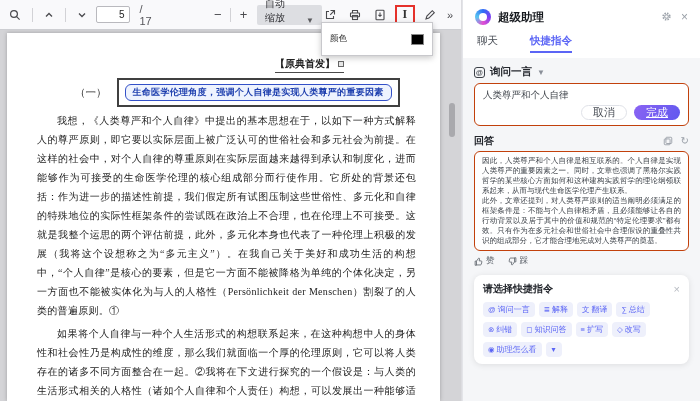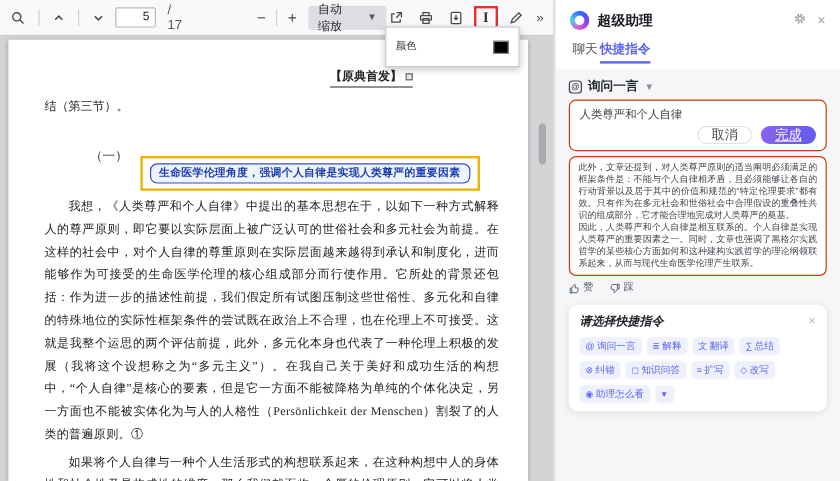--- a/index.html
+++ b/index.html
@@ -16,21 +16,21 @@
   .tgroup { display:flex; align-items:center; gap:6px; }
   .tsep { width:1px; height:14px; background:#d2d2d6; margin:0 3px; }
   .ticon { width:16px; height:16px; display:flex; align-items:center; justify-content:center; cursor:pointer; }
   .ticon svg { display:block; }
   .page-input { width:34px; height:17px; border:1px solid #b9b9be; background:#fff;
     font-size:10px; text-align:right; padding-right:4px; color:#222; border-radius:2px;
     font-family:"Liberation Sans", sans-serif; }
   .page-total { font-size:11px; color:#55555a; margin-left:4px; }
   .zoom-group { display:flex; align-items:center; margin-left:56px; gap:4px; }
   .zoom-btn { font-size:13px; color:#4a4a4e; width:14px; text-align:center; cursor:pointer; }
-  .zoom-select { display:flex; align-items:center; gap:14px; background:#dddee2;
+  .zoom-select { display:flex; align-items:flex-end; gap:14px; background:#dddee2;
     height:20px; padding:0 8px; margin-left:4px; border-radius:2px; font-size:10px; color:#2e2e32; cursor:pointer; }
   .zoom-caret { font-size:8px; color:#5a5a5e; }
   .tool-right { display:flex; align-items:center; gap:9px; margin-left:auto; }
   .active-tool { outline:2px solid #e5312b; outline-offset:0; }
   .text-tool-glyph { font-family:"Liberation Serif", serif; font-size:12px; font-weight:bold; color:#333; }
   .more-glyph { font-size:11px; color:#4a4a4e; }
 
   
   .style-popup { position:absolute; z-index:9; left:321px; top:22px; width:112px;
     background:#fff; border:1px solid #c8c8cc; box-shadow:0 2px 6px rgba(0,0,0,.22); }
@@ -46,42 +46,42 @@
   .page { width:100%; height:100%; background:#fff; box-shadow:0 0 4px rgba(0,0,0,.25);
     padding:24px 24px 0 30px; overflow:hidden;
     font-family:"Liberation Serif", serif; color:#1c1c1c; }
   .badge-row { display:flex; justify-content:flex-end; margin-right:72px; }
   .badge-wrap { display:flex; align-items:center; gap:3px; border-bottom:1px solid #4a4a4a; padding-bottom:1px; }
   .badge { font-size:10px; font-weight:bold; color:#222; }
   .badge-sq { width:6px; height:6px; border:1px solid #666; background:#e8e8e8; }
   .intro { font-size:10px; margin-top:9px; }
   .heading-row { display:flex; align-items:center; margin-top:5px; margin-left:38px; }
   .sec-marker { font-size:10.5px; }
-  .red-annot { border:2px solid #eab308; padding:4px 6px; margin-left:10px; display:inline-flex;margin-top:29px; }
+  .red-annot { border:2px solid #404040; padding:4px 6px; margin-left:10px; display:inline-flex; }
   .blue-box { display:inline-block; border:1px solid #3350c8; background:#eef3fe; border-radius:6px;
     padding:1px 7px; font-size:9px; font-weight:bold; color:#1e3fae; letter-spacing:.3px; white-space:nowrap; }
   .para { font-size:10px; line-height:19px; text-align:justify; text-indent:2em;
     letter-spacing:.3px; margin-top:4px; }
 
   
   .v-scrollbar { position:absolute; top:33px; bottom:0; right:6px; width:6px; }
   .v-thumb { position:absolute; top:70px; width:6px; height:34px; background:#a9a9ad; border-radius:3px; }
 
   
   .panel { width:238px; height:401px; background:#fff; display:flex; flex-direction:column;
     border-left:1px solid #e3e4e8; }
   .p-header { height:32px; display:flex; align-items:center; padding:17px 12px; }
   .logo { position:relative; width:16px; height:16px; border-radius:50%;
     background:conic-gradient(#2d6df6,#7b3ff2,#e44fd0,#58c7f0,#2d6df6); }
   .logo::after { content:""; position:absolute; left:4px; top:4px; width:8px; height:8px;
     border-radius:50%; background:#fff; }
   .p-title { font-size:11.5px; font-weight:bold; color:#15181d; margin-left:7px; }
   .p-header-icons { margin-left:auto; display:flex; align-items:center; gap:9px; color:#9aa0a8; }
   .p-close { font-size:12px; line-height:1; cursor:pointer; }
-  .tabs { display:flex; gap:2px; padding:0 14px; height:24px; align-items:flex-start; }
+  .tabs { display:flex; gap:32px; padding:0 14px; height:24px; align-items:flex-start; }
   .tab { font-size:10.5px; color:#4a4f57; cursor:pointer; padding-bottom:3px; }
   .tab.active { color:#5b65f5; font-weight:bold; border-bottom:2px solid #5b65f5; }
   .p-body { flex:1; background:#f5f6f8; padding:6px 11px 0 11px; overflow:hidden; }
 
   .cmd-row { display:flex; align-items:center; gap:5px; height:16px; }
   .cmd-icon { width:11px; height:11px; border:1.2px solid #3a3f46; border-radius:3px;
     font-size:7px; color:#3a3f46; display:flex; align-items:center; justify-content:center; font-weight:bold; }
   .cmd-label { font-size:10.5px; font-weight:bold; color:#23262c; }
   .caret { font-size:8px; color:#8a8f98; }
 
@@ -99,21 +99,21 @@
   .refresh-glyph { font-size:10px; line-height:1; cursor:pointer; }
   .answer-card { margin-top:4px; padding:4px 7px; }
   .answer-card p { font-size:7.5px; line-height:10px; color:#3f444b; text-align:justify; }
   .feedback { display:flex; align-items:center; gap:13px; margin-top:4px; height:12px;
     color:#5d636b; font-size:8.5px; }
   .fb-item { display:flex; align-items:center; gap:3px; cursor:pointer; }
 
   .quick-card { margin-top:8px; background:#fff; border-radius:8px; border:none;
     box-shadow:0 1px 6px rgba(0,0,0,.10); padding:7px 9px; }
   .quick-head { display:flex; align-items:center; }
-  .quick-title { font-size:10px; font-weight:bold; color:#23262c;font-style:italic; }
+  .quick-title { font-size:10px; font-weight:bold; color:#23262c; }
   .quick-close { margin-left:auto; color:#b6bac1; font-size:11px; line-height:1; cursor:pointer; }
   .chips { display:flex; flex-wrap:wrap; gap:5px 4px; margin-top:6px; }
   .chip { display:flex; align-items:center; gap:2px; background:#eef0fb; color:#5b65f5;
     border-radius:4px; padding:2px 5px; font-size:8px; cursor:pointer; white-space:nowrap; }
   .chip-icon { font-size:7.5px; }
   .chip-more { padding:2px 6px; }
 </style>
 </head>
 <body>
 
@@ -196,21 +196,20 @@
     </div>
 
     <div class="page-wrap">
       <div class="page">
         <div class="badge-row">
           <span class="badge-wrap">
             <span class="badge">【原典首发】</span>
             <span class="badge-sq"></span>
           </span>
         </div>
-        <p class="intro">结（第三节）。</p>
         <div class="heading-row">
           <span class="sec-marker">（一）</span>
           <span class="red-annot">
             <span class="blue-box">生命医学伦理角度，强调个人自律是实现人类尊严的重要因素</span>
           </span>
         </div>
         <p class="para">我想，《人类尊严和个人自律》中提出的基本思想在于，以如下一种方式解释人的尊严原则，即它要以实际层面上被广泛认可的世俗社会和多元社会为前提。在这样的社会中，对个人自律的尊重原则在实际层面越来越得到承认和制度化，进而能够作为可接受的生命医学伦理的核心组成部分而行使作用。它所处的背景还包括：作为进一步的描述性前提，我们假定所有试图压制这些世俗性、多元化和自律的特殊地位的实际性框架条件的尝试既在政治上不合理，也在伦理上不可接受。这就是我整个运思的两个评估前提，此外，多元化本身也代表了一种伦理上积极的发展（我将这个设想称之为“多元主义”）。在我自己关于美好和成功生活的构想中，“个人自律”是核心的要素，但是它一方面不能被降格为单纯的个体化决定，另一方面也不能被实体化为与人的人格性（Persönlichkeit der Menschen）割裂了的人类的普遍原则。①</p>
         <p class="para">如果将个人自律与一种个人生活形式的构想联系起来，在这种构想中人的身体性和社会性乃是构成性的维度，那么我们就面临一个厚的伦理原则，它可以将人类存在的诸多不同方面整合在一起。②我将在下文进行探究的一个假设是：与人类的生活形式相关的人格性（诸如个人自律和个人责任）构想，可以发展出一种能够适应我们现代社会要求的综合的实践哲学。③</p>
 
       </div>
@@ -250,24 +249,36 @@
       </div>
 
       <div class="card query-card">
         <div class="query-text">人类尊严和个人自律</div>
         <div class="query-btns">
           <button class="btn btn-cancel">取消</button>
           <button class="btn btn-done">完成</button>
         </div>
       </div>
 
+      <div class="answer-head">
+        <span class="answer-label">回答</span>
+        <span class="answer-icons">
+          <span>
+            <svg width="10" height="10" viewBox="0 0 12 12" fill="none" stroke="#9aa0a8" stroke-width="1.1">
+                <rect x="3.5" y="1.5" width="7" height="7.5" rx="1"></rect>
+                <rect x="1.5" y="3.5" width="7" height="7" rx="1"></rect>
+              </svg>
+          </span>
+          <span class="refresh-glyph">↻</span>
+        </span>
+      </div>
 
       <div class="card answer-card">
+        <p>因此，人类尊严和个人自律是相互联系的。个人自律是实现人类尊严的重要因素之一。同时，文章也强调了黑格尔实践哲学的某些核心方面如何和这种建构实践哲学的理论纲领联系起来，从而与现代生命医学伦理产生联系。</p>
         <p>此外，文章还提到，对人类尊严原则的适当阐明必须满足的框架条件是：不能与个人自律相矛盾，且必须能够让各自的行动背景以及居于其中的价值和规范的“特定伦理要求”都有效。只有作为在多元社会和世俗社会中合理假设的重叠性共识的组成部分，它才能合理地完成对人类尊严的奠基。</p>
-        <p>因此，人类尊严和个人自律是相互联系的。个人自律是实现人类尊严的重要因素之一。同时，文章也强调了黑格尔实践哲学的某些核心方面如何和这种建构实践哲学的理论纲领联系起来，从而与现代生命医学伦理产生联系。</p>
       </div>
 
       <div class="feedback">
         <span class="fb-item">
           <svg width="9" height="9" viewBox="0 0 12 12" fill="none" stroke="#5d636b" stroke-width="1.1">
               <path d="M1.5 5.5h1.8V11H1.5zM3.3 10.6h5.3c.6 0 1-.4 1.1-.9l.8-3.2c.1-.7-.4-1.3-1.1-1.3H6.9l.5-2.7c.1-.6-.3-1.1-.9-1.1-.2 0-.4.1-.5.3L3.3 5.5"></path>
             </svg>
           <span>赞</span>
         </span>
         <span class="fb-item">

